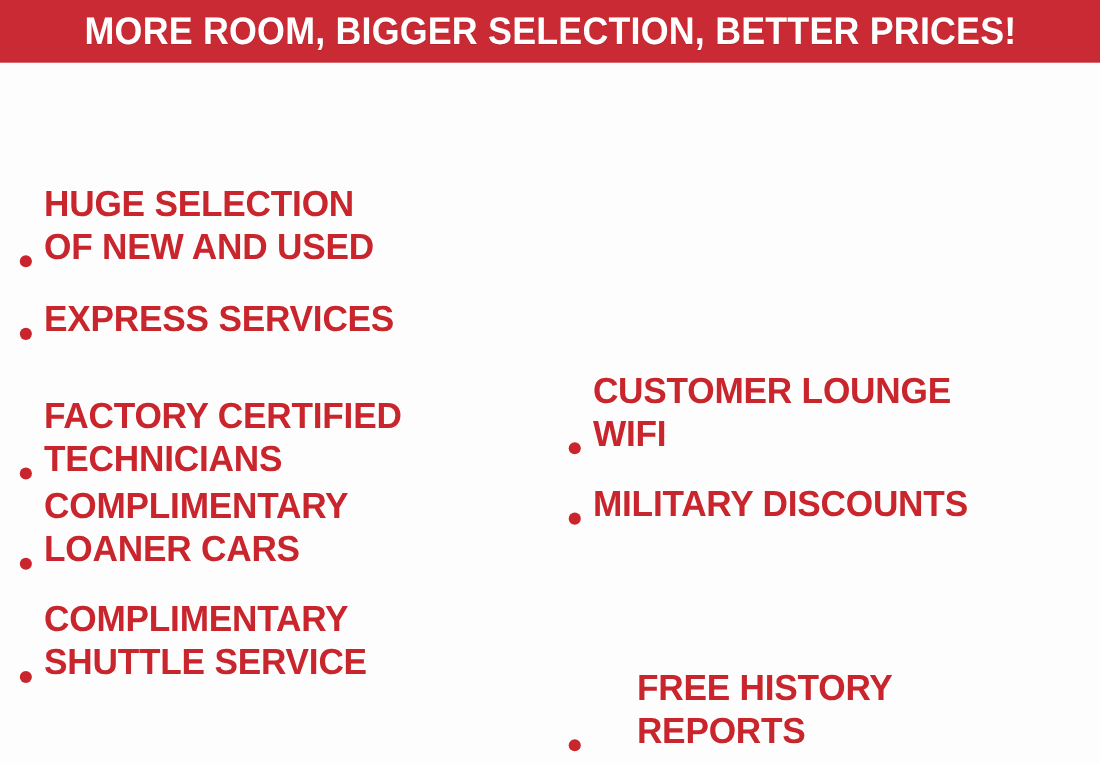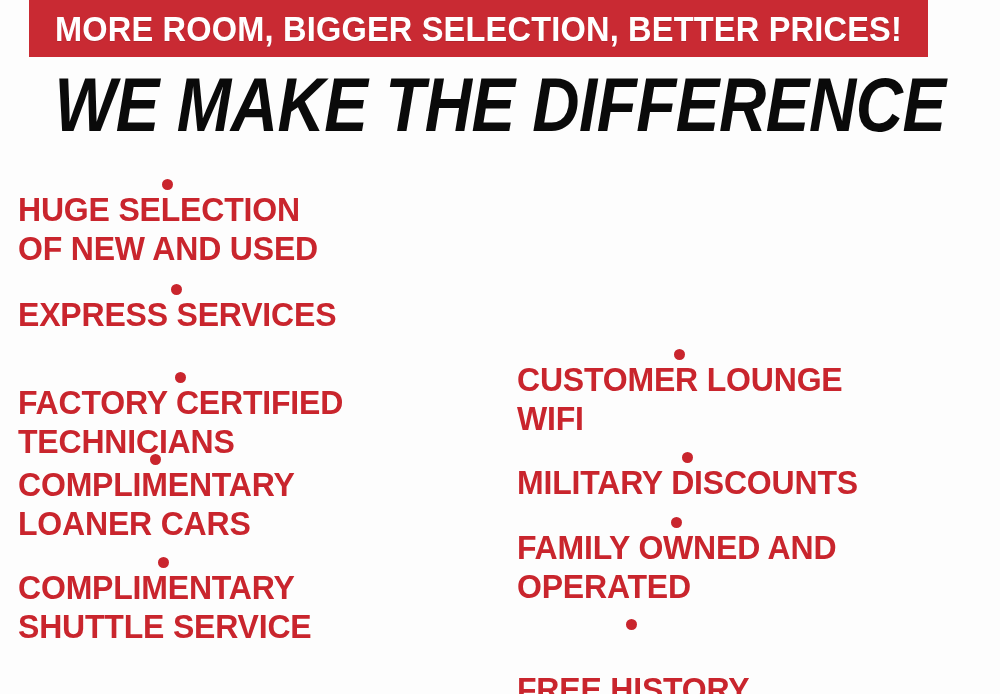--- a/index.html
+++ b/index.html
@@ -14,27 +14,26 @@
     background: #fdfdfd;
     overflow: hidden;
     font-family: "Liberation Sans", sans-serif;
   }
 
   
   .banner {
     position: absolute;
     left: 0;
     top: 0;
-    width: 899px;
+    width: 1000px;
     height: 57px;
     background: #c92a33;
     display: flex;
     align-items: center;
     justify-content: center;
-    margin-left: 29px;
   }
   .banner-text {
     color: #ffffff;
     font-family: "Liberation Sans", sans-serif;
     font-weight: bold;
     font-size: 35px;
     line-height: 36px;
     letter-spacing: 0.2px;
     transform: scaleX(0.93);
     transform-origin: center center;
@@ -78,22 +77,21 @@
     position: absolute;
     top: 0;
     height: 539px;
   }
   .col-left  { left: 8px;   width: 492px; }
   .col-right { left: 505px; width: 495px; }
 
   .bullet-item {
     position: absolute;
     display: flex;
-    align-items: center;
-    flex-direction: column;
+    align-items: flex-end;
   }
   .dot {
     flex: 0 0 auto;
     width: 11px;
     height: 11px;
     border-radius: 50%;
     background: #c9252d;
     margin-top: 14px;
     margin-right: 11px;
   }
@@ -127,23 +125,20 @@
 </style>
 </head>
 <body>
 
 <div id="poster">
 
   <div class="banner">
     <div class="banner-text">MORE ROOM, BIGGER SELECTION, BETTER PRICES!</div>
   </div>
 
-  <div class="headline-wrap">
-    <div class="headline">WE MAKE THE DIFFERENCE</div>
-  </div>
 
   <div class="columns">
 
     <div class="col col-left">
 
       <div class="bullet-item l0">
         <span class="dot"></span>
         <span class="item-text">HUGE SELECTION
 OF NEW AND USED</span>
       </div>
@@ -181,25 +176,20 @@
         <span class="dot"></span>
         <span class="item-text">CUSTOMER LOUNGE
 WIFI</span>
       </div>
 
       <div class="bullet-item r3">
         <span class="dot"></span>
         <span class="item-text">MILITARY DISCOUNTS</span>
       </div>
 
-      <div class="bullet-item r4">
-        <span class="dot"></span>
-        <span class="item-text">FAMILY OWNED AND
-OPERATED</span>
-      </div>
 
       <div class="bullet-item r5">
         <span class="dot"></span>
         <span class="item-text">FREE HISTORY
 REPORTS</span>
       </div>
 
     </div>
 
   </div>

